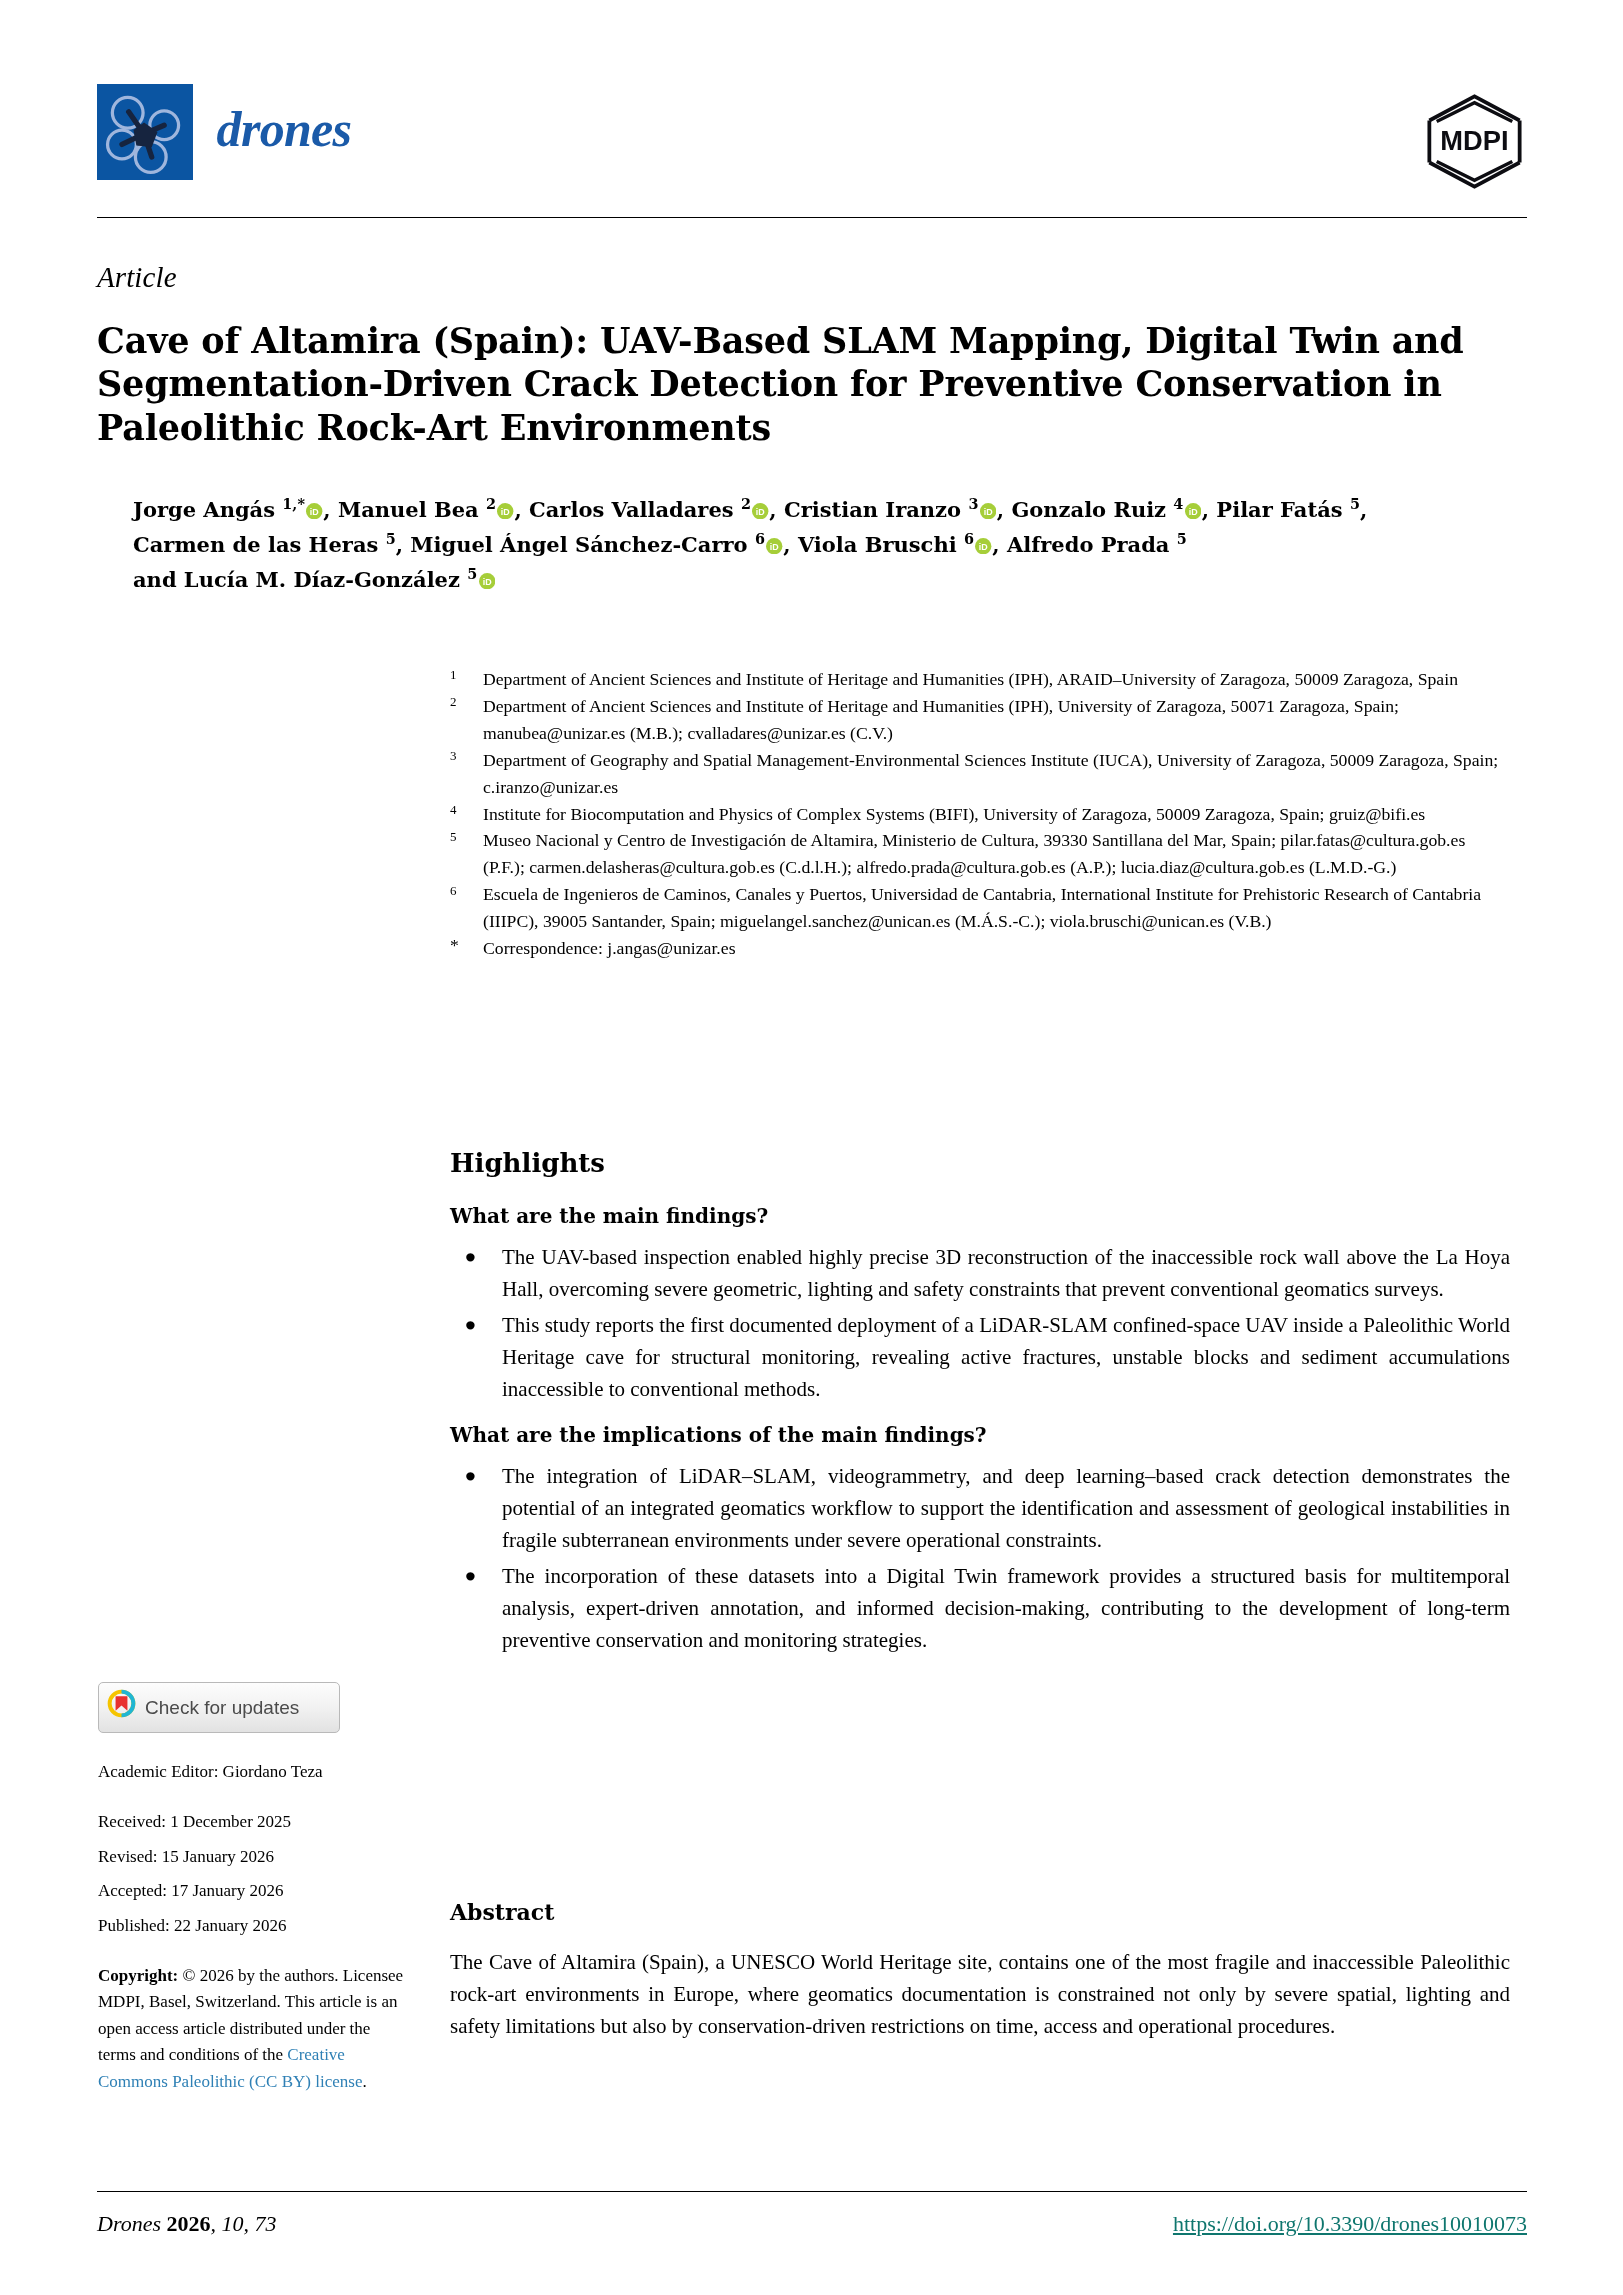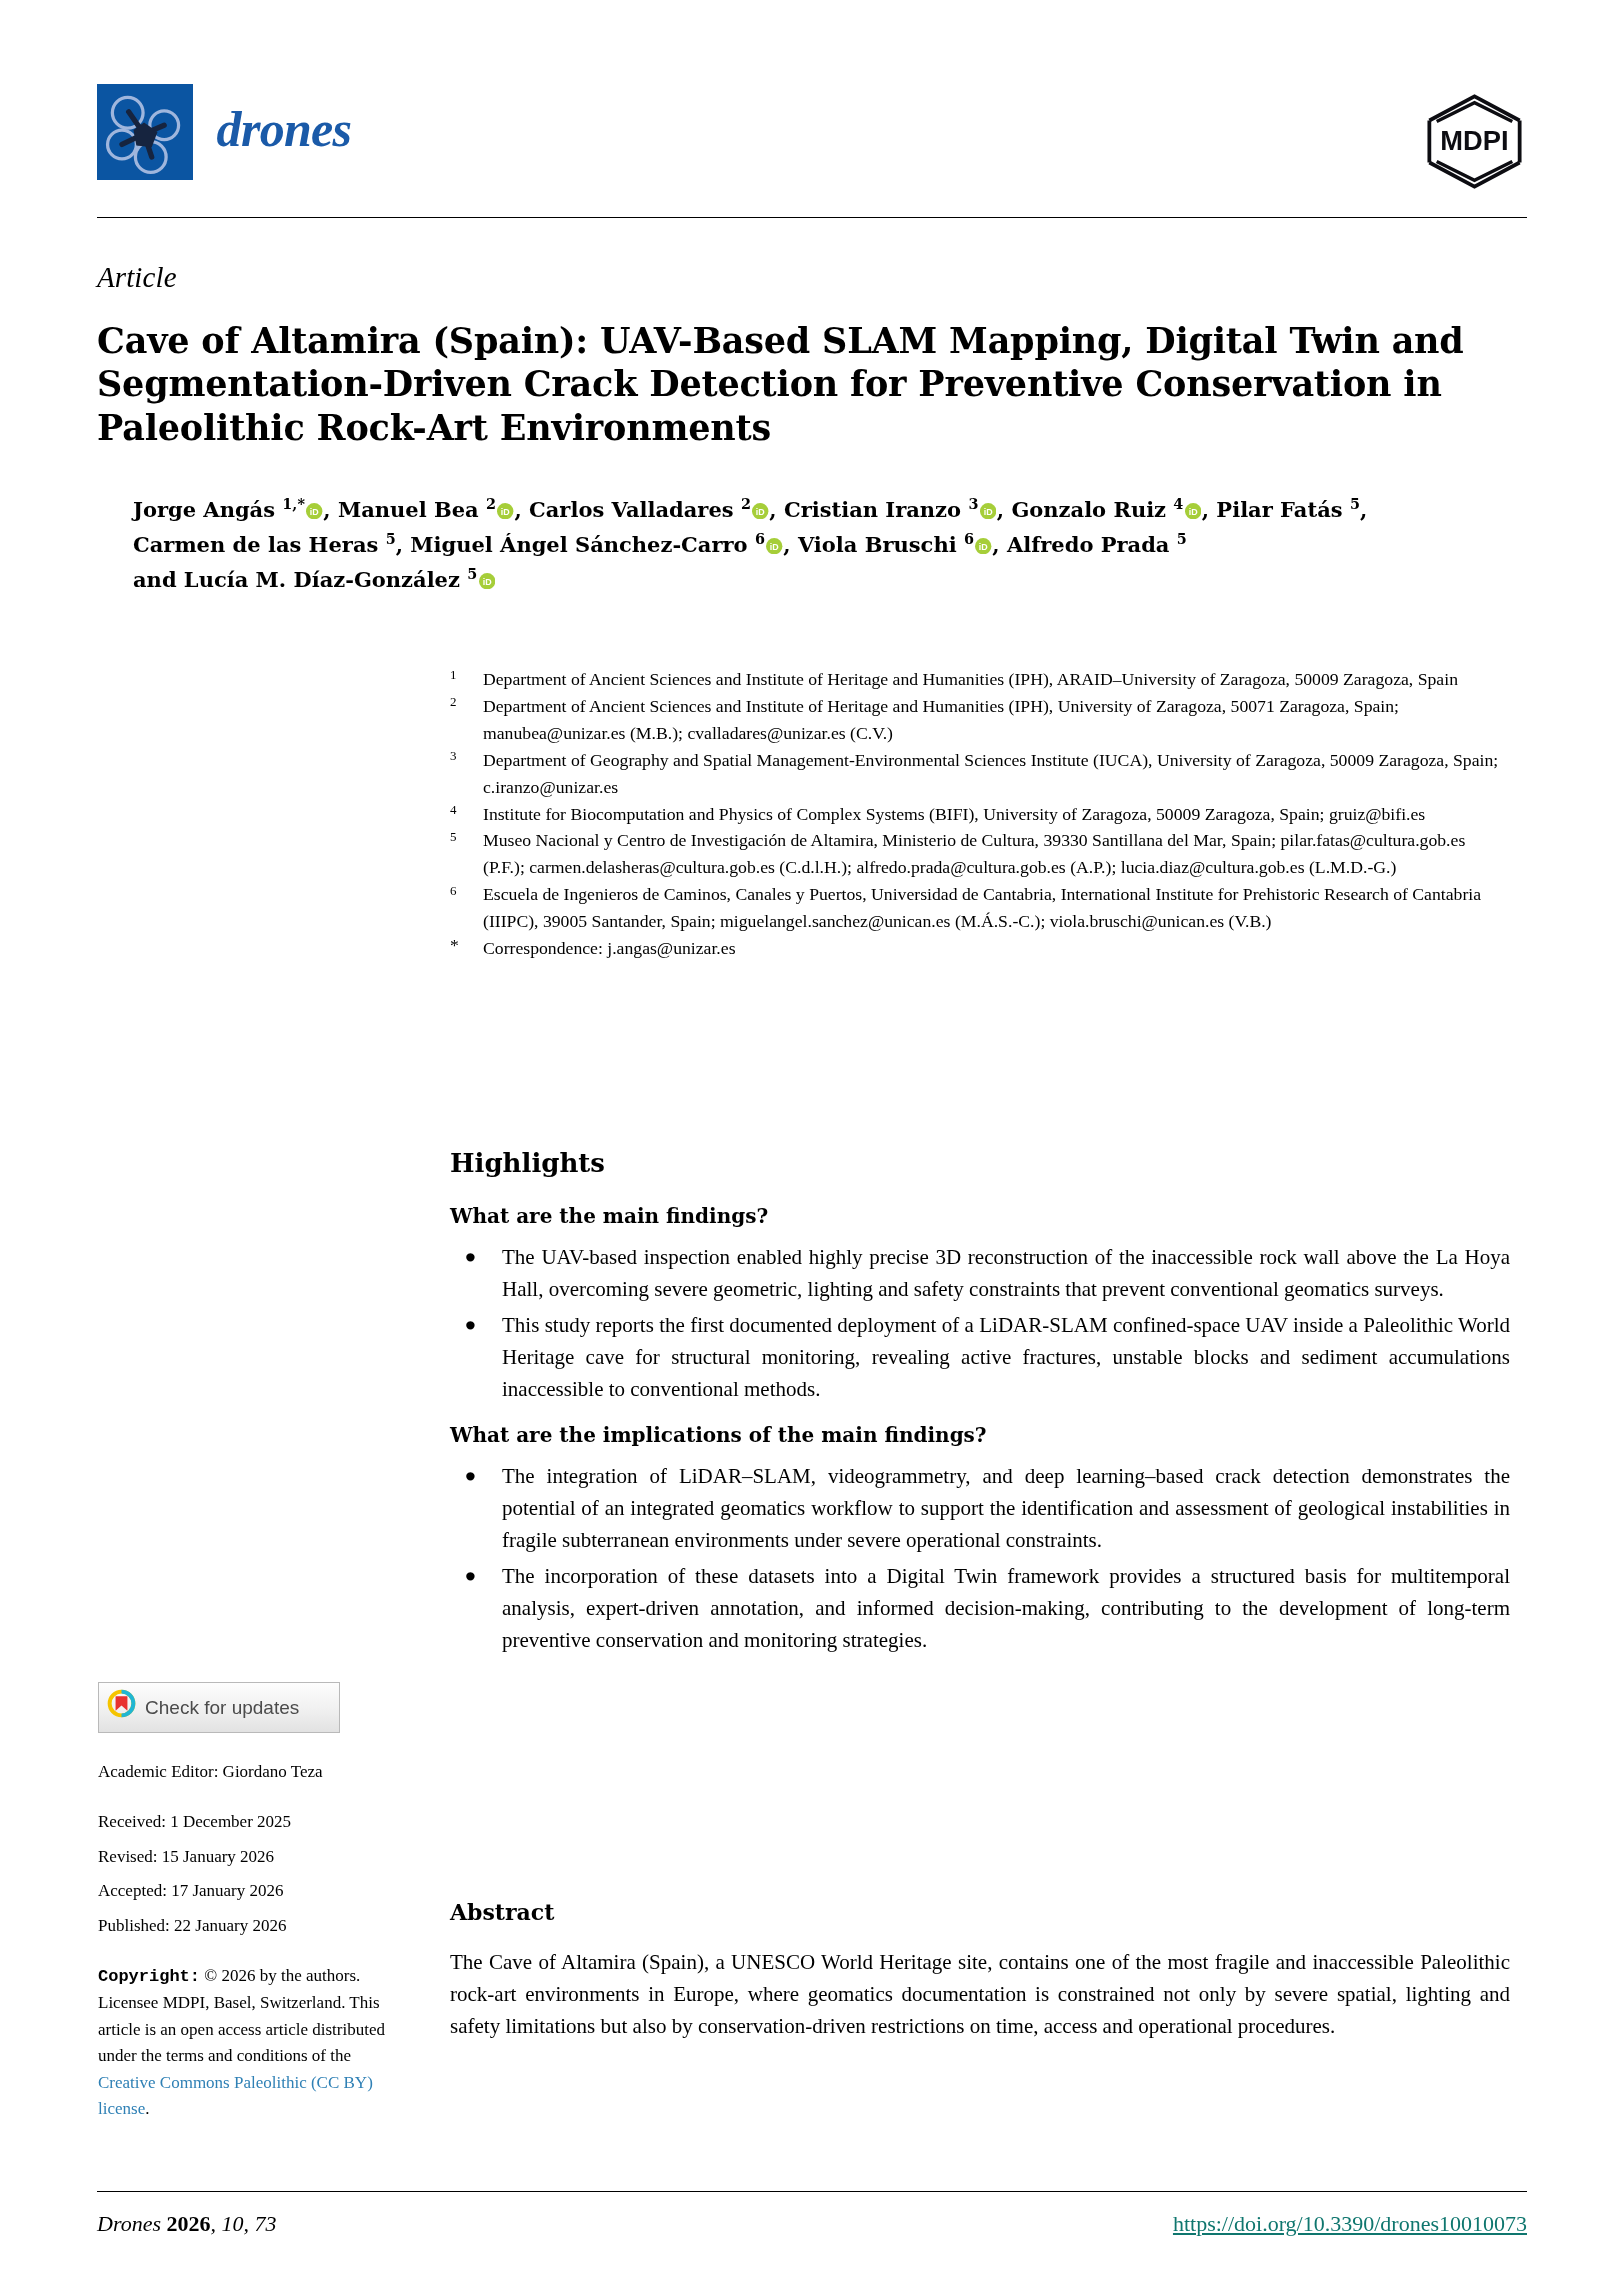--- a/index.html
+++ b/index.html
@@ -197,37 +197,37 @@
     top: 1682px;
     width: 308px;
     font-size: 17px;
     line-height: 1.56;
   }
   .cfu-badge {
     display: inline-flex;
     align-items: center;
     gap: 9.2px;
     border: 1.3px solid #b9b9b9;
-    border-radius: 0;
+    border-radius: 5px;
     background: linear-gradient(180deg,#fdfdfd 0%,#f1f1f1 52%,#e2e2e2 100%);
     padding: 5.9px 14.4px 5.9px 7.9px;
     box-sizing: border-box;
     width: 242px;
   }
   .cfu-badge .cfu-label {
     font-family: "Liberation Sans", "DejaVu Sans", sans-serif;
     font-size: 19px;
     color: #4b4b4b;
     white-space: nowrap;
   }
   .sb-editor { margin-top: 26px; }
   .sb-dates { margin-top: 23.6px; }
   .sb-dates div { margin-bottom: 7.9px; }
   .sb-copy { margin-top: 23.6px; text-align: left; }
-  .sb-copy b { font-weight: 700; font-family: Liberation Mono, monospace; }
+  .sb-copy b { font-weight: 700; }
   .link { color: #2f80b5; text-decoration: none; }
 
   
   .footer-rule {
     position: absolute;
     left: 97px;
     top: 2191px;
     width: 1430px;
     height: 1.3px;
     background: #000000;

